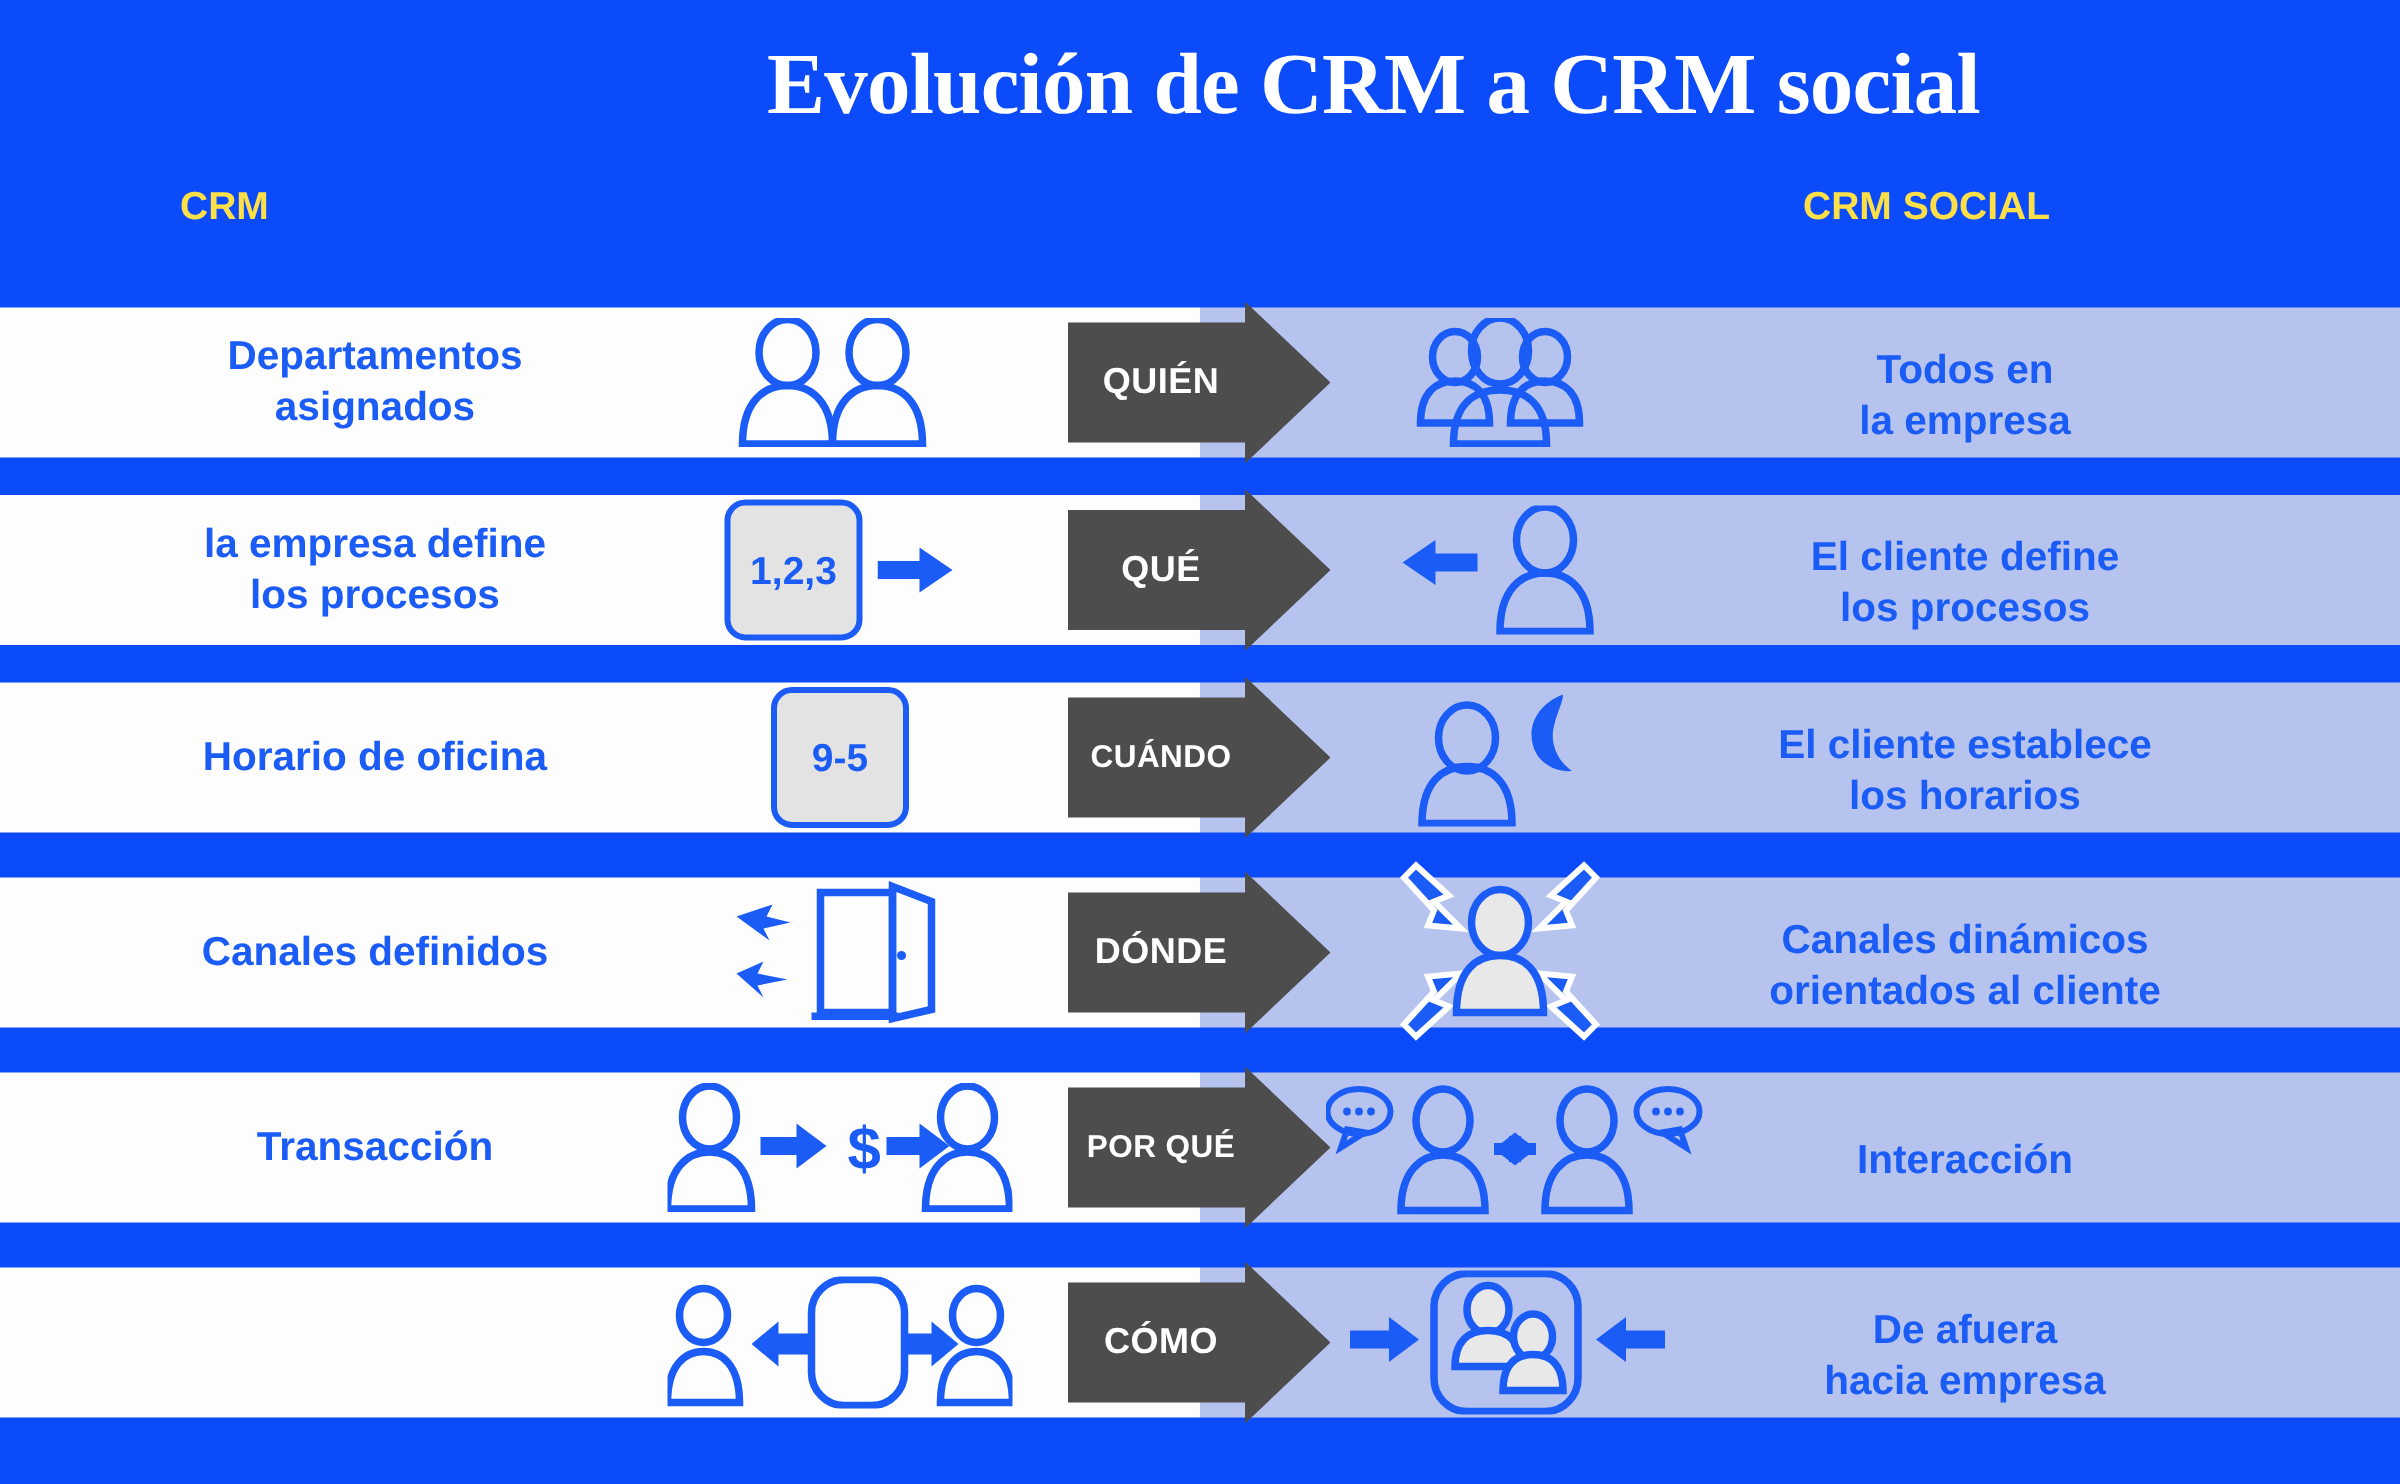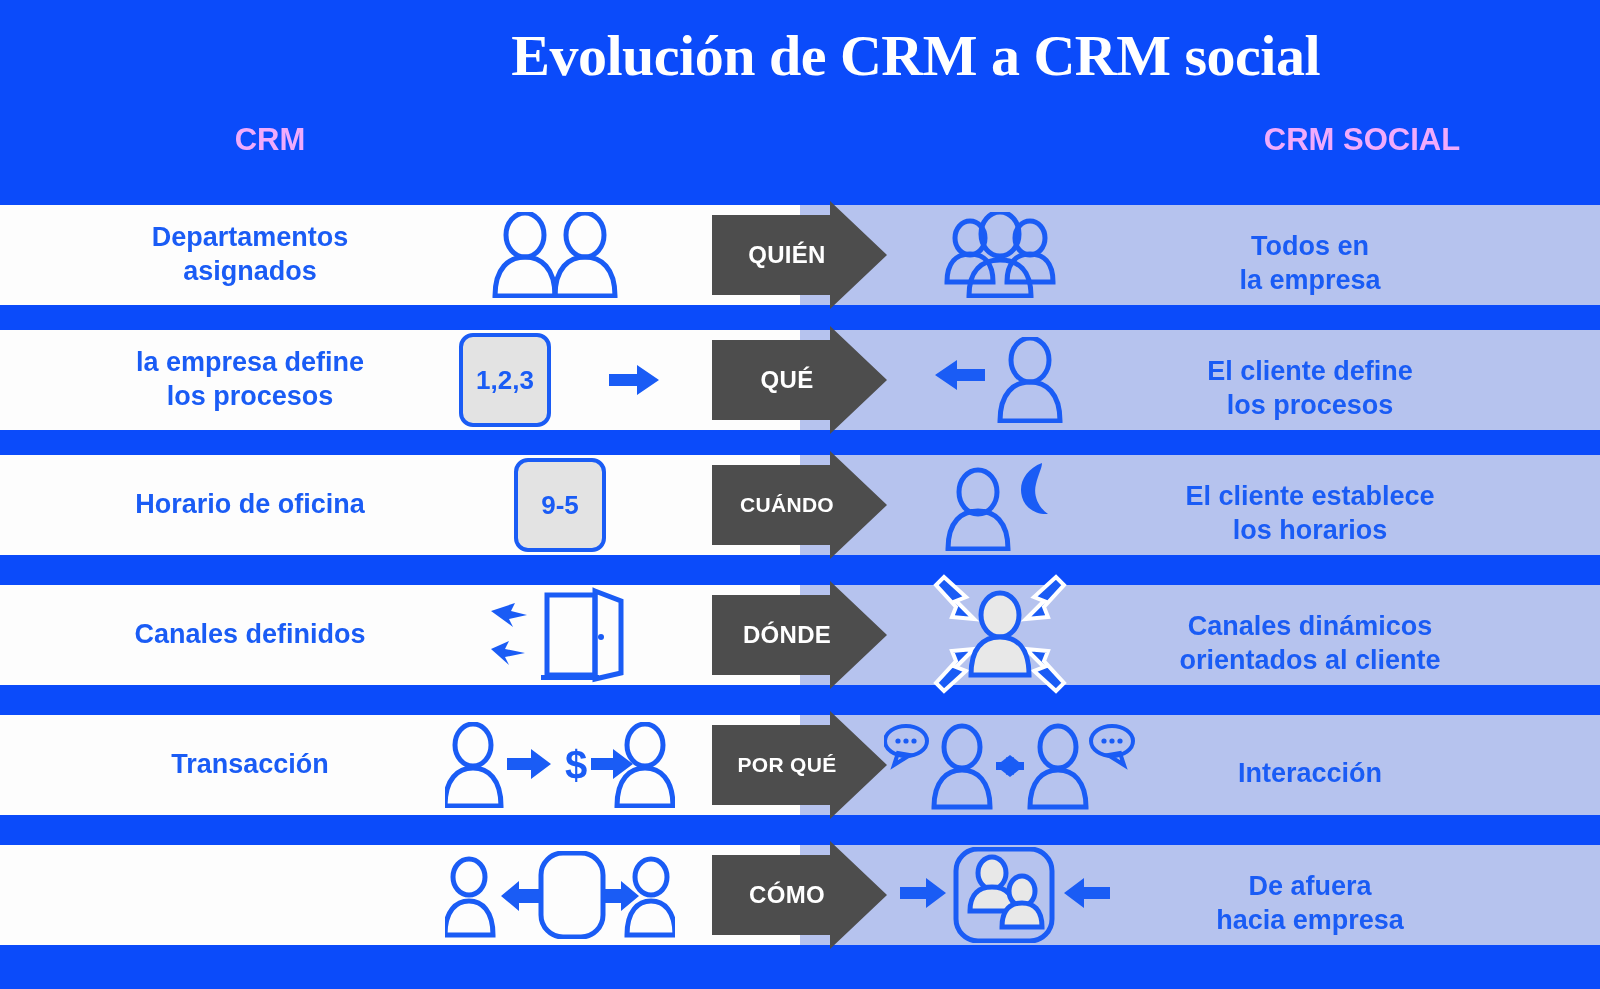--- a/index.html
+++ b/index.html
@@ -13,22 +13,22 @@
 
   
   .title{
     position:absolute;left:0;top:26px;width:1320px;
     text-align:right;color:#FFFFFF;
     font-size:58px;font-weight:bold;letter-spacing:-0.5px;
     line-height:1.05;
     font-family:Liberation Serif, serif;
   }
   .colhead{
-    position:absolute;top:122px;color:#f0abfc;
-    font-size:31px;font-weight:bold;text-align:center;
+    position:absolute;top:122px;color:#fde047;
+    font-size:26px;font-weight:bold;text-align:left;
   }
   .colhead.left{left:120px;width:300px;}
   .colhead.right{left:1202px;width:320px;}
 
   
   .row{position:absolute;left:0;width:1600px;height:100px;}
   .row .panel-left{
     position:absolute;left:0;top:0;width:800px;height:100px;
     background:#FDFDFD;
   }
@@ -48,35 +48,35 @@
   .lbl-right{
     position:absolute;left:1110px;top:0;width:400px;height:118px;
     display:flex;align-items:center;justify-content:center;
     color:#1A5CF5;font-size:27px;font-weight:bold;
     text-align:center;line-height:1.25;
   }
 
   
   .icon-left{
     position:absolute;left:420px;top:0;width:280px;height:100px;
-    display:flex;align-items:center;justify-content:center;gap:24px;
+    display:flex;align-items:center;justify-content:center;
   }
   .icon-right{
     position:absolute;left:890px;top:0;width:220px;height:100px;
     display:flex;align-items:center;justify-content:center;
   }
 
   
   .arrow{
     position:absolute;left:712px;top:-4px;width:175px;height:108px;
     z-index:6;
   }
   .arrow svg{display:block;}
   .arrow-text{
-    position:absolute;left:16px;top:0;width:118px;height:108px;
+    position:absolute;left:3px;top:0;width:118px;height:108px;
     display:flex;align-items:center;justify-content:center;
     color:#FFFFFF;font-size:24px;font-weight:bold;
     letter-spacing:.3px;
     z-index:7;pointer-events:none;white-space:nowrap;
   }
   .arrow-text.small{font-size:21px;}
 
   
   .chip{
     width:84px;height:86px;border:4px solid #1A5CF5;border-radius:14px;

